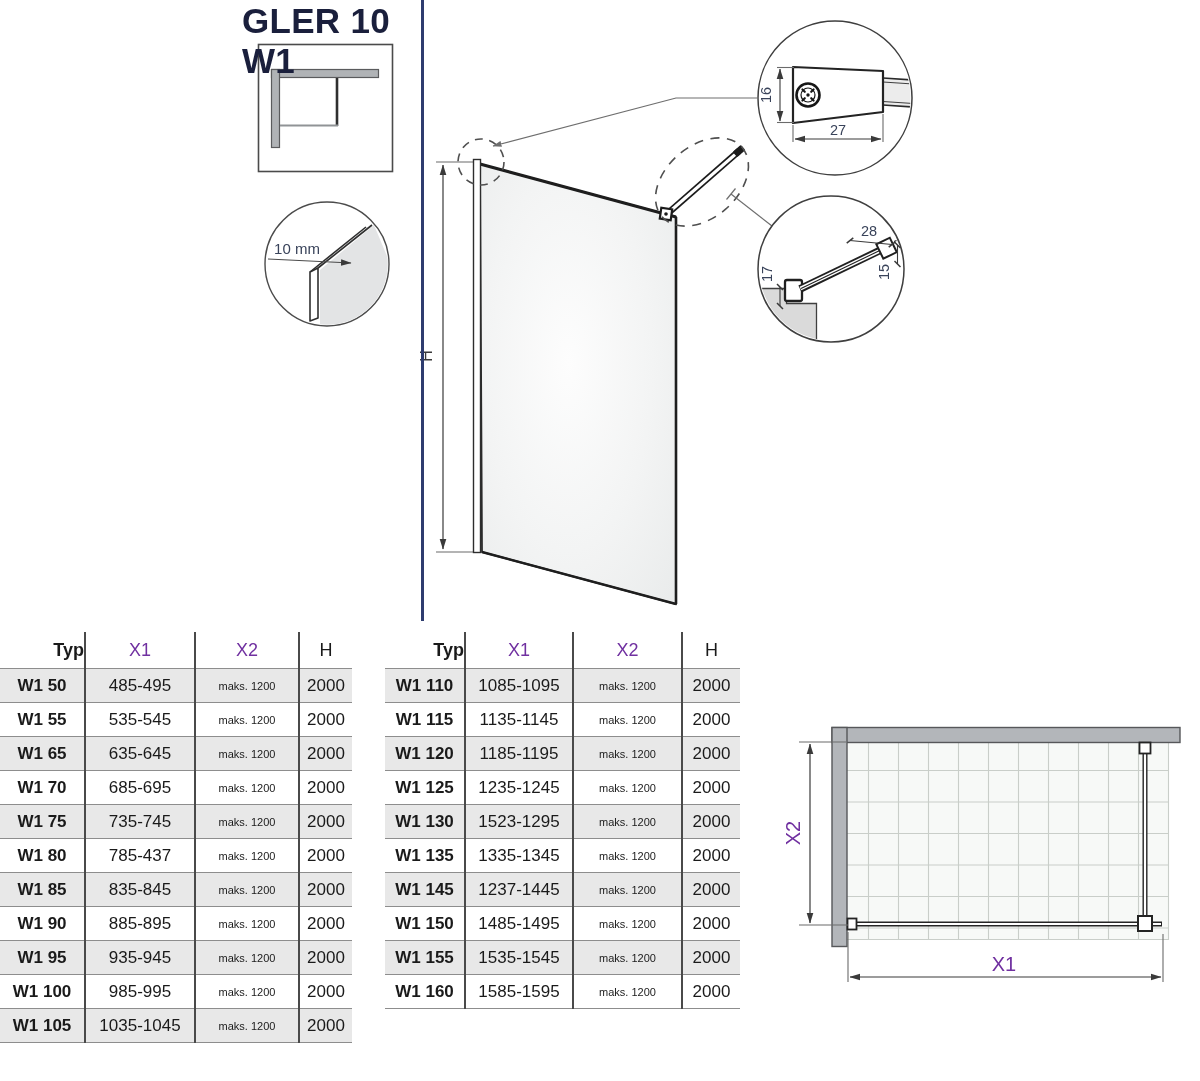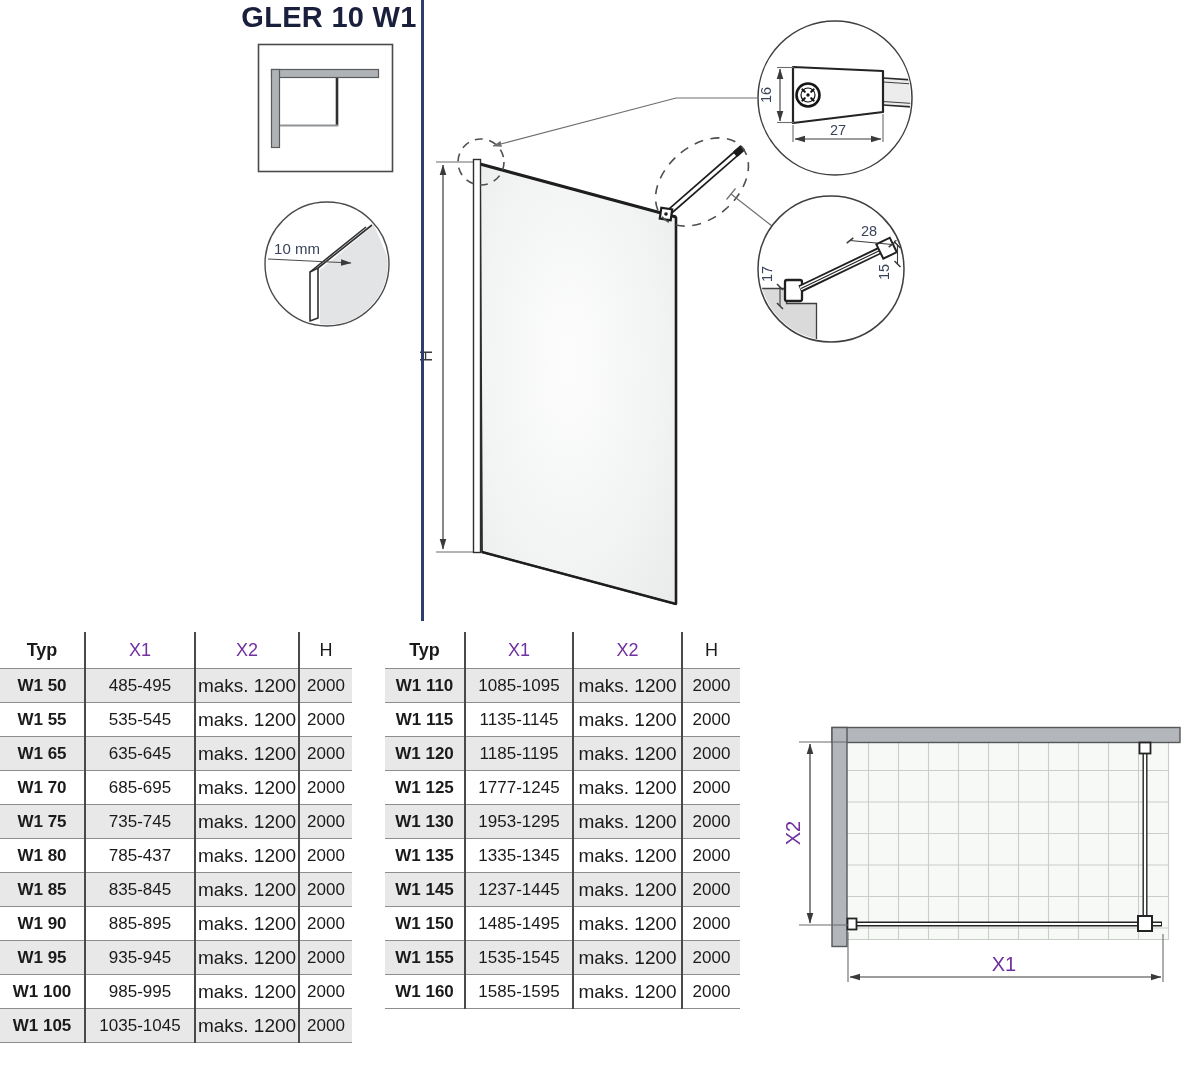--- a/index.html
+++ b/index.html
@@ -1,36 +1,36 @@
 <!DOCTYPE html>
 <html><head>
 <meta charset="utf-8">
 <style>
   html,body{margin:0;padding:0;background:#fff;}
   .page{position:relative;width:1200px;height:1081px;background:#fff;overflow:hidden;
         font-family:"Liberation Sans",sans-serif;}
   svg.art{position:absolute;left:0;top:0;}
-  .title{position:absolute;left:233px;top:1px;width:192px;text-align:center;
-         font-size:29px;font-weight:700;color:#1a1f3c;letter-spacing:.3px;}
+  .title{position:absolute;left:242px;top:1px;width:192px;
+         font-size:35px;font-weight:700;color:#1a1f3c;letter-spacing:.3px;}
   .divider{position:absolute;left:421px;top:0;width:3px;height:621px;background:#2e3c6f;}
   .tbl{position:absolute;}
   .tbl-left{left:0;top:632px;}
   .tbl-right{left:385px;top:632px;}
   table.spec{border-collapse:collapse;table-layout:fixed;}
   table.spec th,table.spec td{text-align:center;vertical-align:middle;padding:0;color:#1a1a1a;}
   table.spec th+th,table.spec td+td{border-left:2px solid #4a4a4a;}
   table.spec thead th{height:36px;font-size:18px;font-weight:400;}
-  table.spec thead th.h-typ{font-weight:700;}
+  table.spec thead th.h-typ{font-weight:700;text-align:right;}
   table.spec thead th.h-x{color:#7030a0;}
   table.spec tbody tr{border-top:1px solid #8d8d8d;}
   table.spec tbody tr:last-child{border-bottom:1px solid #8d8d8d;}
   table.spec tbody tr:nth-child(odd){background:#e8e8e8;}
   table.spec tbody td{height:33px;font-size:17px;}
   table.spec tbody td.c0{font-weight:700;}
-  table.spec tbody td.c2{font-size:19px;}
+  table.spec tbody td.c2{font-size:11px;}
   svg text{font-family:"Liberation Sans",sans-serif;}
 </style>
 </head>
 <body>
 
 <div class="page">
 
   <svg class="art" width="1200" height="1081" viewBox="0 0 1200 1081">
     <defs>
       <radialGradient id="gGlass" cx="45%" cy="45%" r="78%">
@@ -299,27 +299,27 @@
             <td class="c3">2000</td>
           </tr>
           <tr>
             <td class="c0">W1 120</td>
             <td class="c1">1185-1195</td>
             <td class="c2">maks. 1200</td>
             <td class="c3">2000</td>
           </tr>
           <tr>
             <td class="c0">W1 125</td>
-            <td class="c1">1777-1245</td>
+            <td class="c1">1235-1245</td>
             <td class="c2">maks. 1200</td>
             <td class="c3">2000</td>
           </tr>
           <tr>
             <td class="c0">W1 130</td>
-            <td class="c1">1953-1295</td>
+            <td class="c1">1523-1295</td>
             <td class="c2">maks. 1200</td>
             <td class="c3">2000</td>
           </tr>
           <tr>
             <td class="c0">W1 135</td>
             <td class="c1">1335-1345</td>
             <td class="c2">maks. 1200</td>
             <td class="c3">2000</td>
           </tr>
           <tr>

